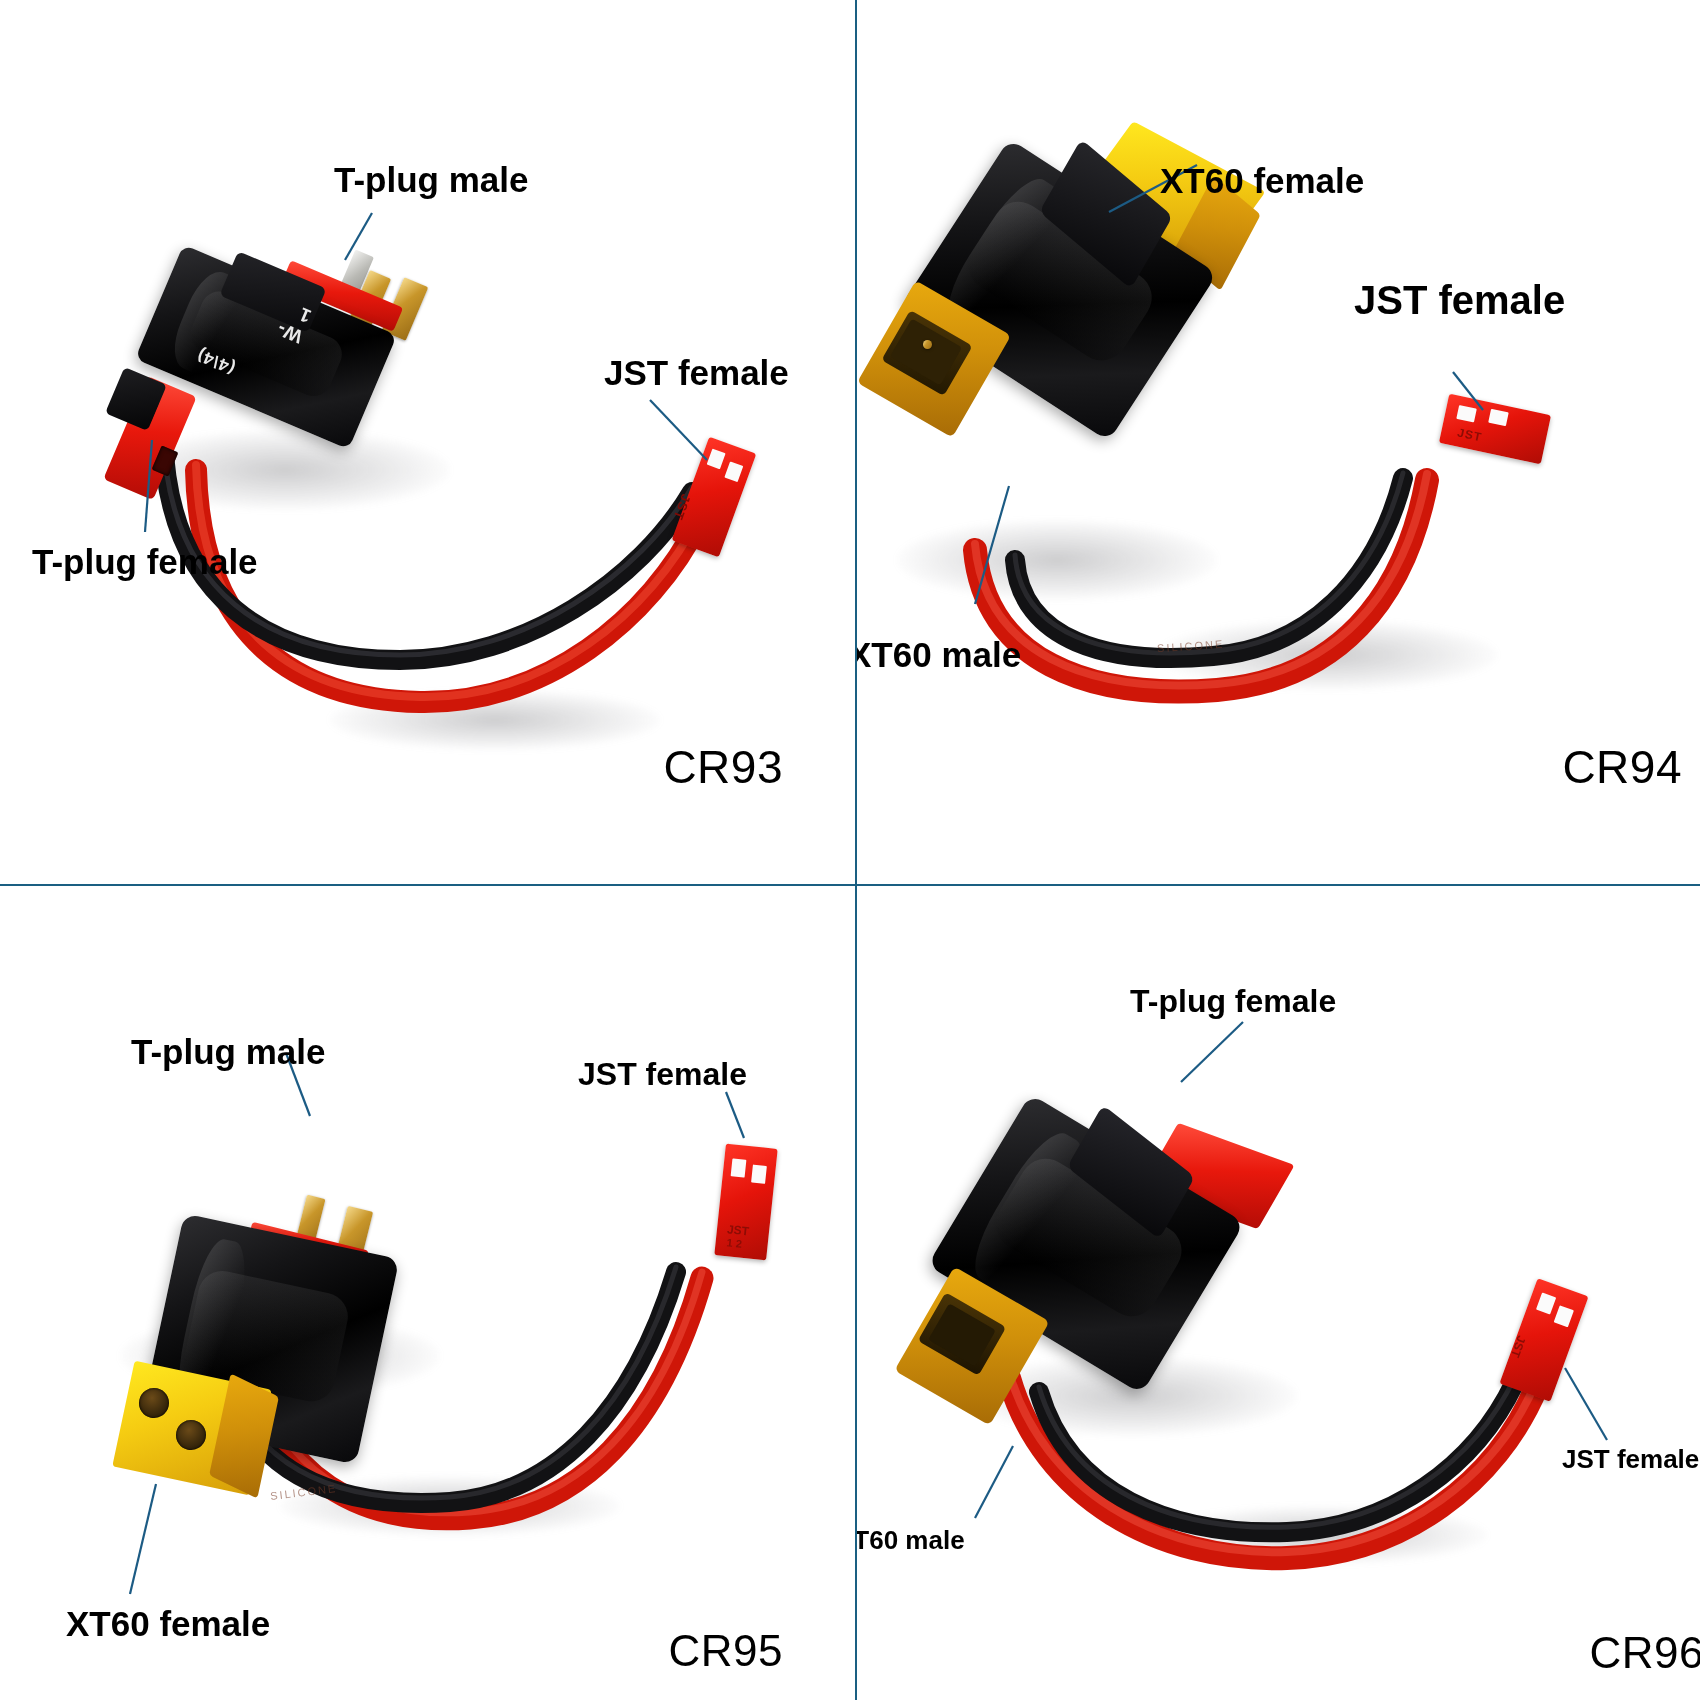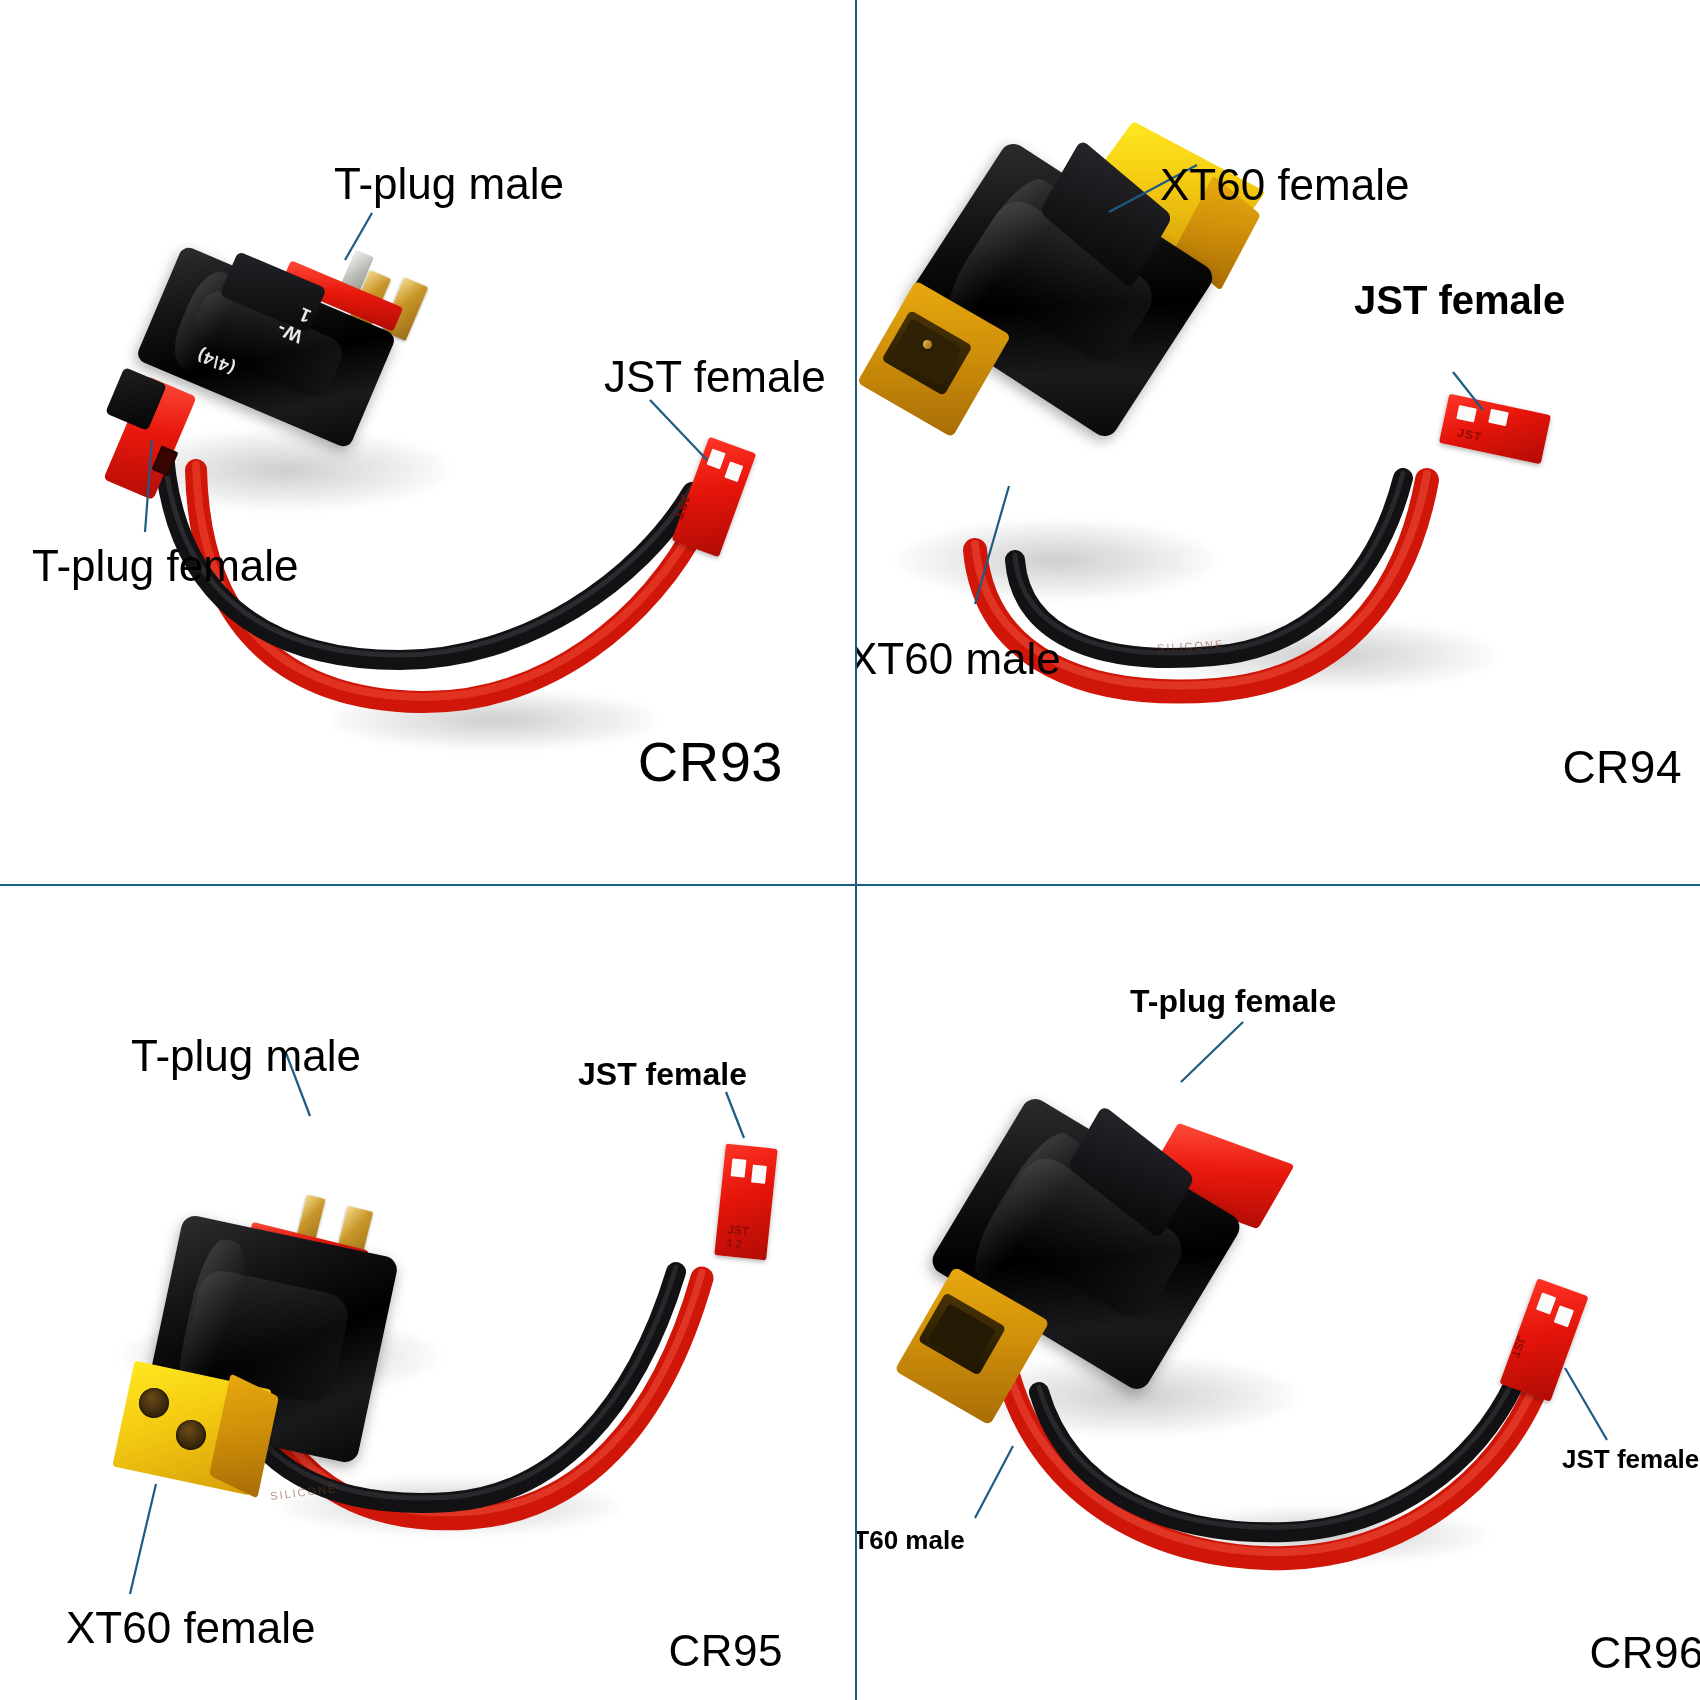--- a/index.html
+++ b/index.html
@@ -12,21 +12,21 @@
 
   .quad{position:absolute;width:855px;height:884px;overflow:hidden;}
   #q1{left:0;top:0;}
   #q2{left:857px;top:0;width:843px;}
   #q3{left:0;top:886px;height:814px;}
   #q4{left:857px;top:886px;width:843px;height:814px;}
 
   .code{position:absolute;font-weight:400;color:#000;letter-spacing:0.5px;}
 
   .label{position:absolute;color:#000;white-space:nowrap;line-height:1;}
-  .lbl-lg{font-size:44px;font-weight:400;}
+  .lbl-lg{font-size:35px;font-weight:700;}
   .lbl-lgb{font-size:33px;font-weight:700;}
   .lbl-md{font-size:30px;font-weight:700;}
   .lbl-sm{font-size:24px;font-weight:700;}
 
   svg.leaders{position:absolute;left:0;top:0;width:100%;height:100%;pointer-events:none;}
   svg.leaders line{stroke:#1c5b84;stroke-width:2.2;}
 
   
   .photo{position:absolute;}
   .shape{position:absolute;}
@@ -136,21 +136,21 @@
     <svg class="leaders" viewBox="0 0 855 884">
       <line x1="372" y1="213" x2="345" y2="260"></line>
       <line x1="650" y1="400" x2="707" y2="460"></line>
       <line x1="145" y1="532" x2="152" y2="440"></line>
     </svg>
 
     <div class="label lbl-lg" style="left:334px;top:162px;">T-plug male</div>
     <div class="label lbl-lg" style="left:604px;top:355px;">JST female</div>
     <div class="label lbl-lg" style="left:32px;top:544px;">T-plug female</div>
 
-    <div class="code" style="right:72px;bottom:90px;font-size:56px;">CR93</div>
+    <div class="code" style="right:72px;bottom:90px;font-size:46px;">CR93</div>
   </div>
 
   <div class="quad" id="q2">
 
     <div class="photo">
 
       <div class="ground-shadow" style="left:40px;top:520px;width:320px;height:80px;"></div>
       <div class="ground-shadow" style="left:300px;top:620px;width:340px;height:70px;"></div>
 
       <svg class="shape" style="left:0;top:0;width:843px;height:884px;">

